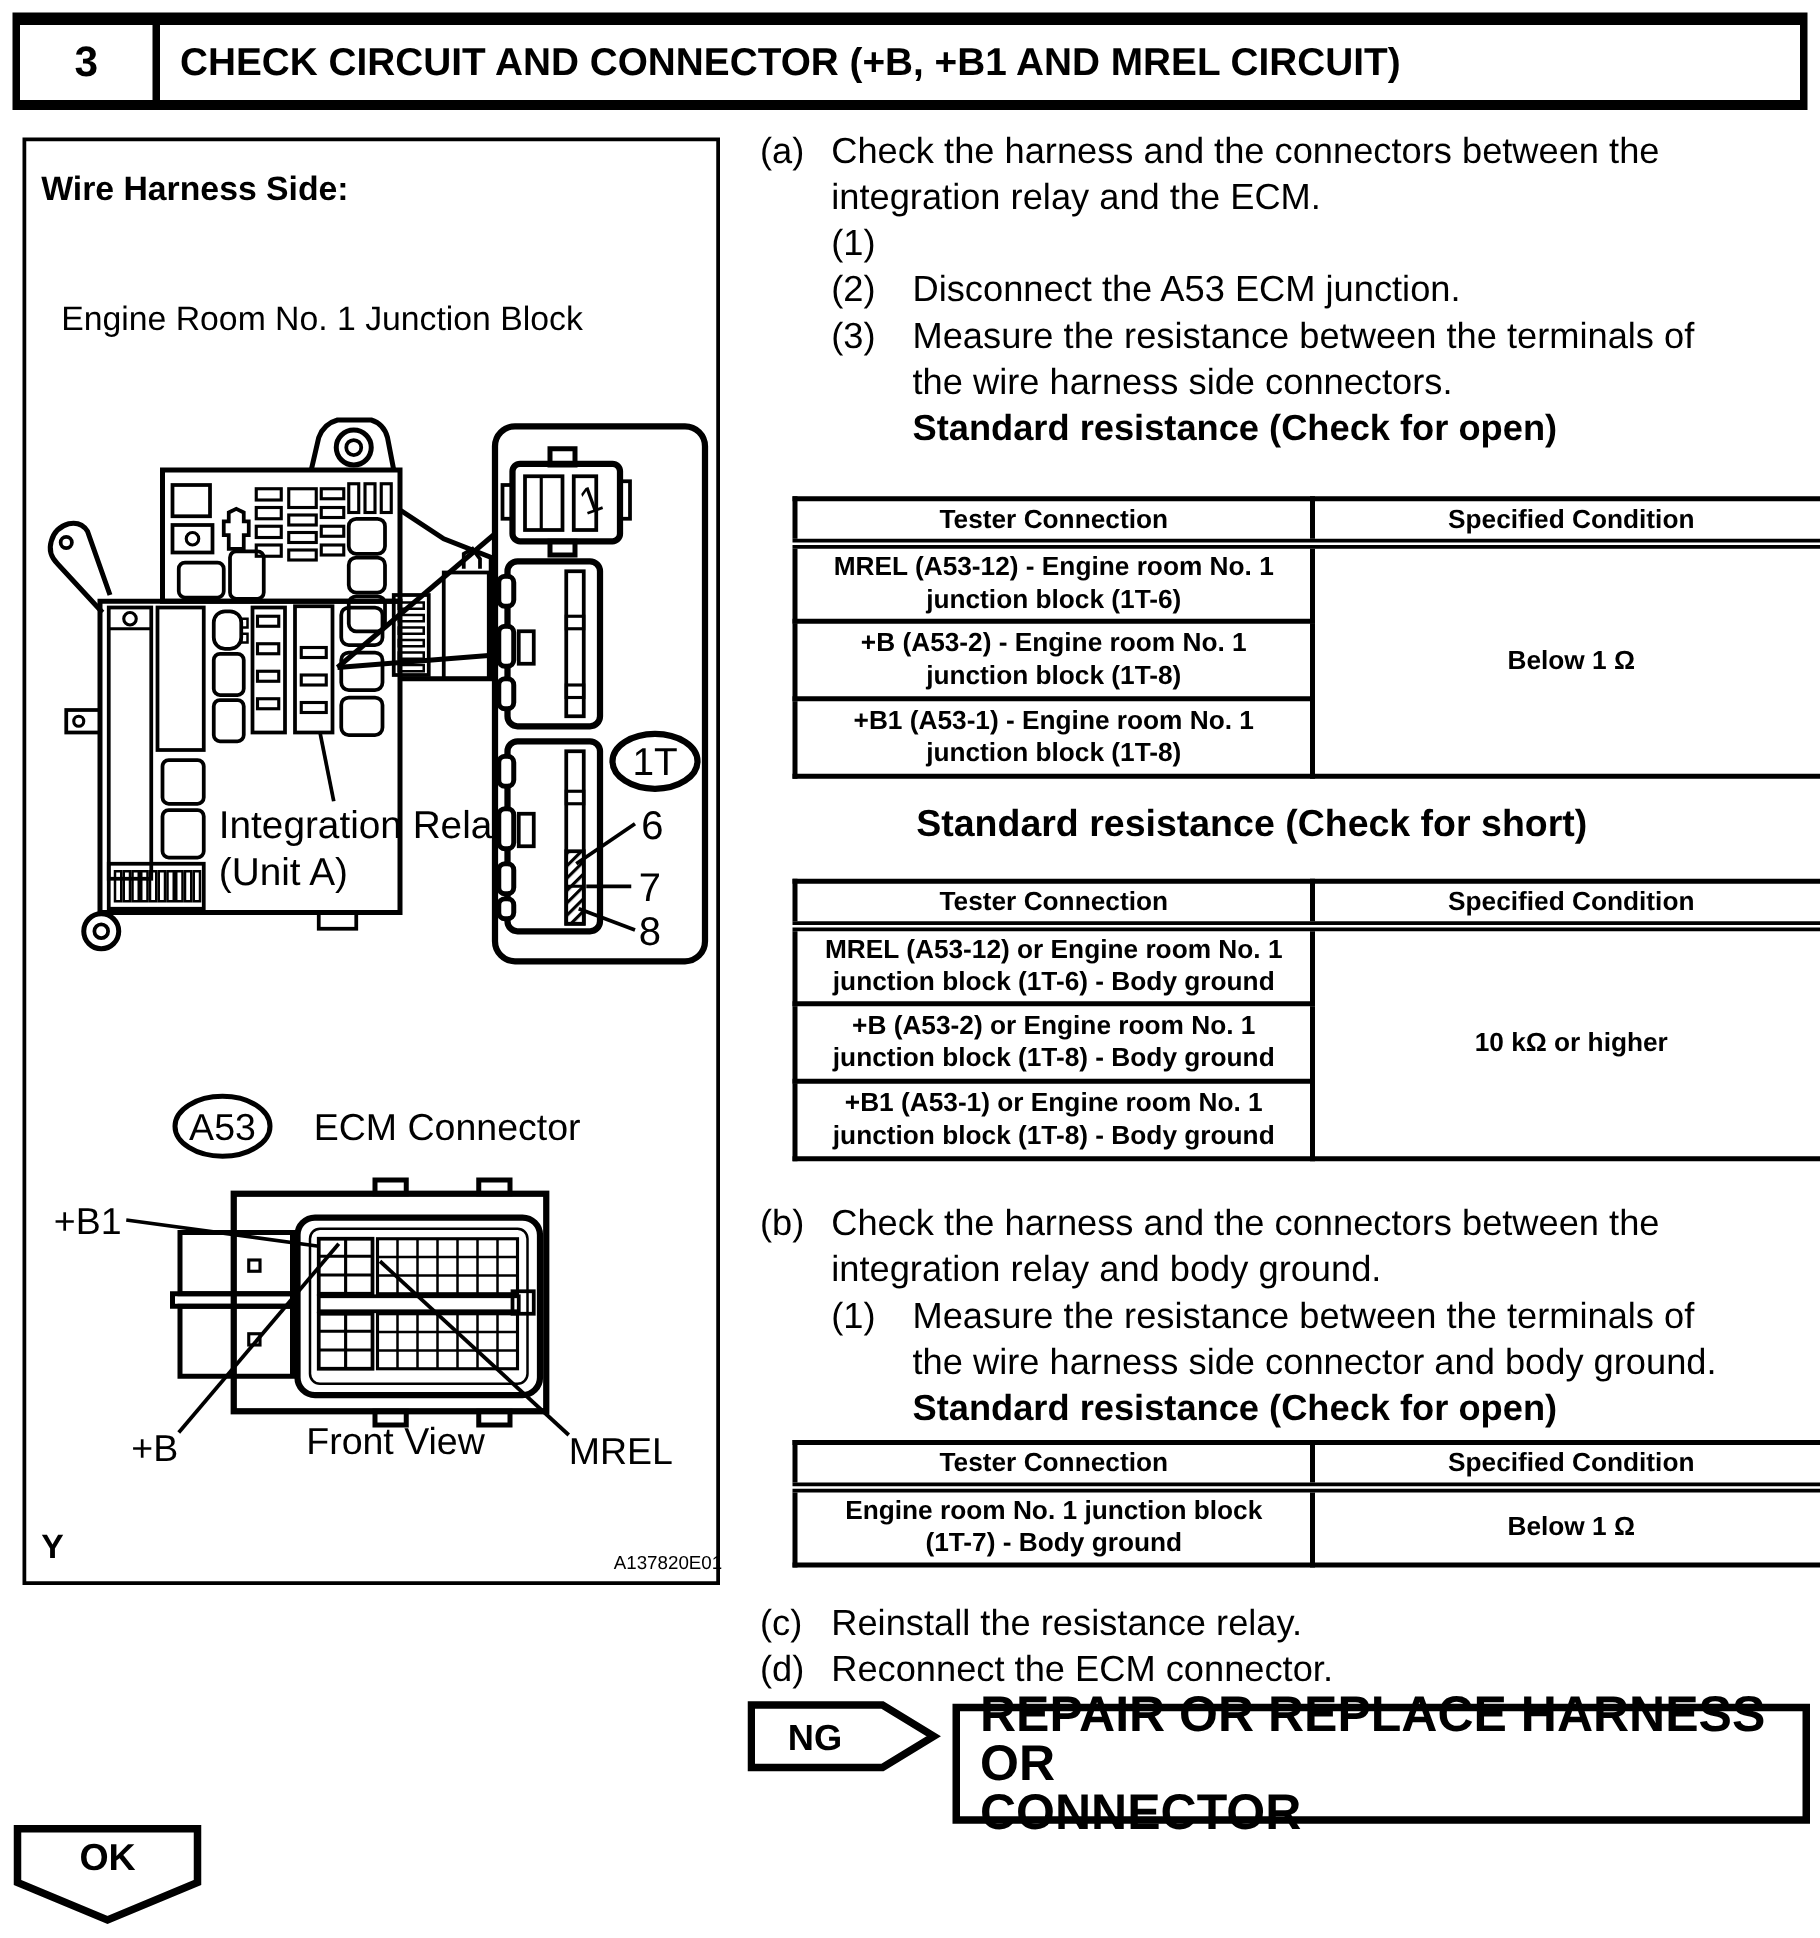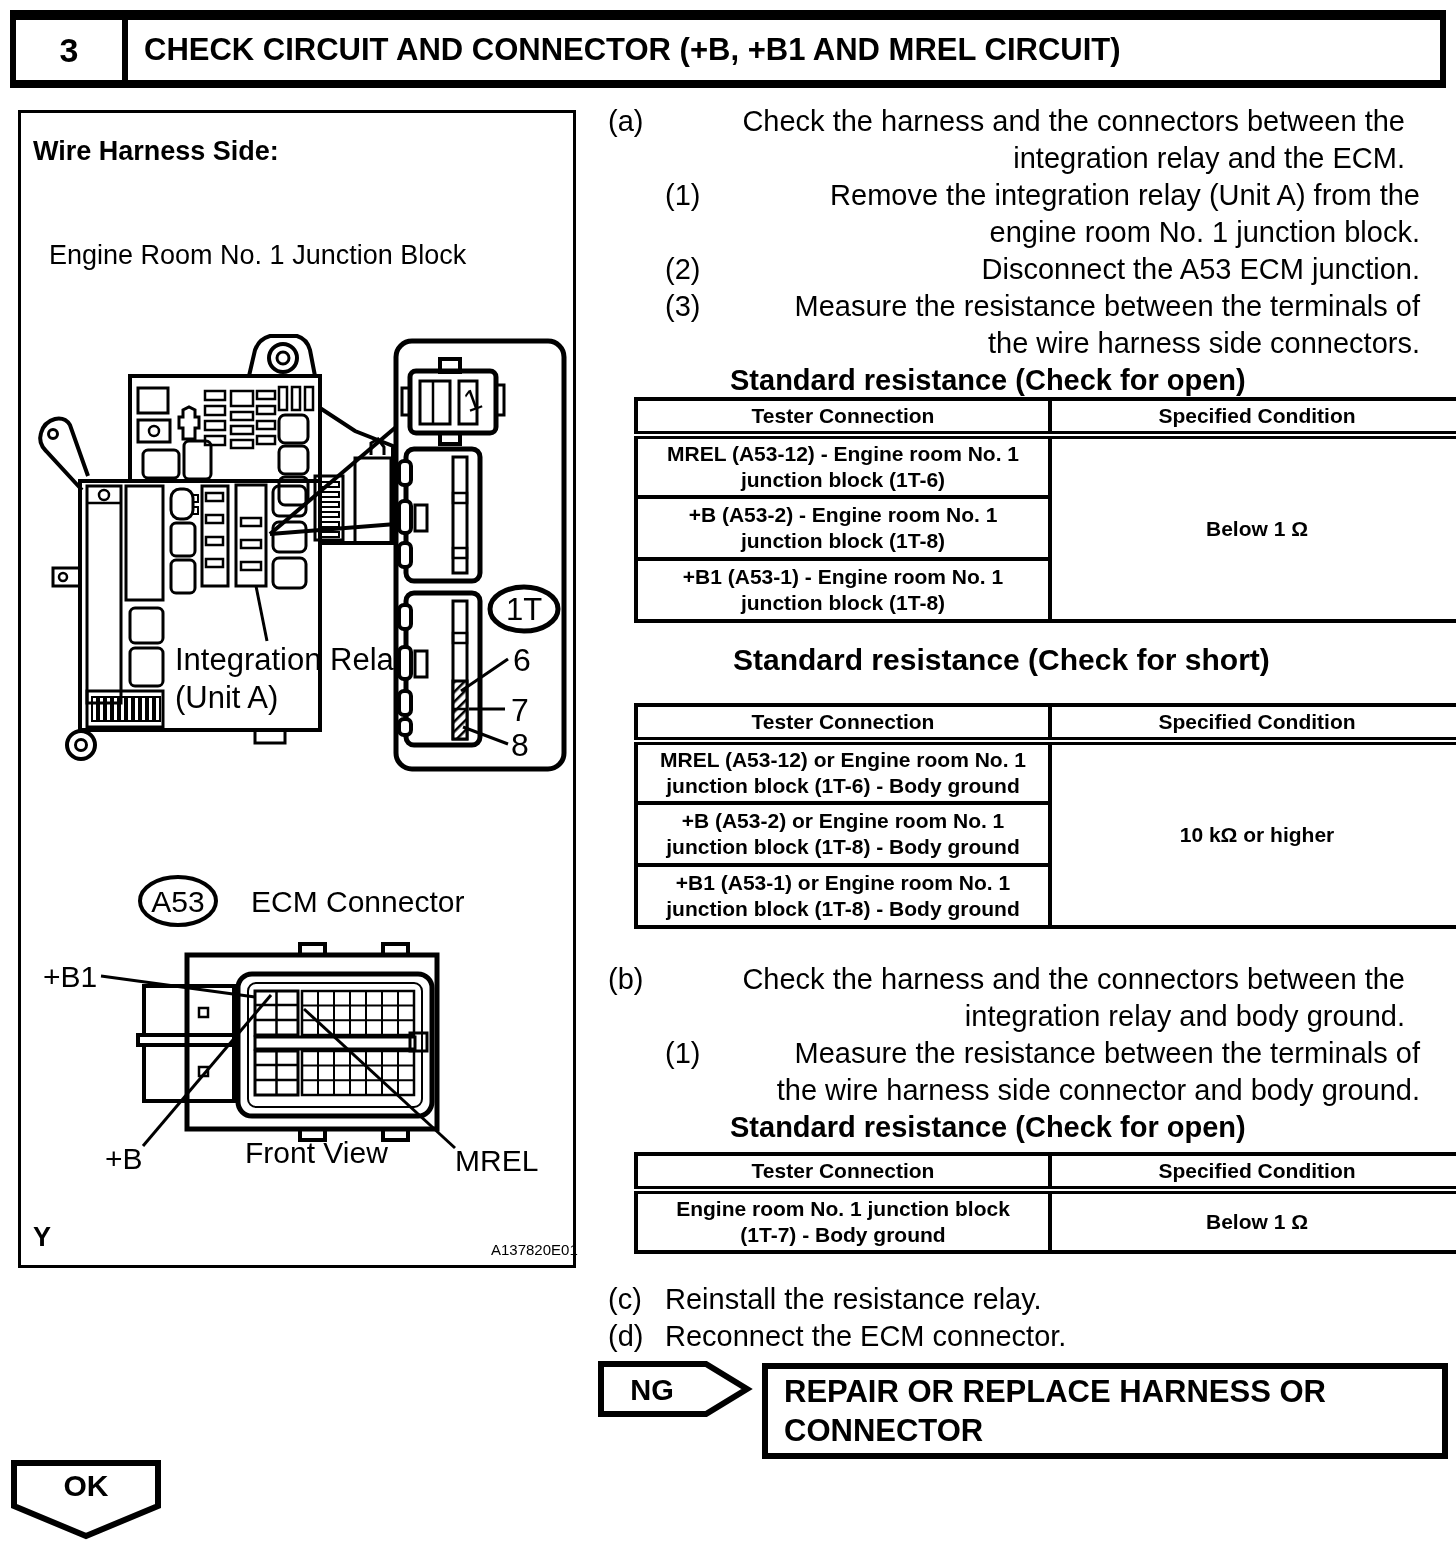--- a/index.html
+++ b/index.html
@@ -26,35 +26,35 @@
   .t31 { font-size:31px; }
   .t32 { font-size:32px; }
   .t15 { font-size:15px; }
 
   
   .step { position:absolute; font-size:29px; line-height:37px; }
   .row { display:flex; }
   .mk-a { width:57px; flex:none; }
   .mk-1 { width:65px; flex:none; }
   .indent { margin-left:57px; }
-  .wrap { white-space:pre-line;text-align:right; }
+  .wrap { white-space:pre-line; }
   .bold-note { font-weight:bold; }
 
   
   table.spec { position:absolute; left:634px; width:828px; border-collapse:collapse; table-layout:fixed; }
   table.spec th, table.spec td { border:4px solid #000; text-align:center; vertical-align:middle;
         font-size:21px; font-weight:bold; white-space:pre-line; line-height:26px; padding:2px 6px; }
   table.spec th { border-bottom:8px double #000; height:34px; }
   table.spec td { height:62px; }
   .short-heading { position:absolute; left:733px; top:643px; font-size:30px; font-weight:bold; }
 
   
   .ng-box { position:absolute; left:762px; top:1363px; width:686px; height:96px; border:6px solid #000;
             display:flex; flex-direction:column; justify-content:center; padding-left:16px;
-            font-size:31px; font-weight:bold; line-height:39px; white-space:pre-line; }
+            font-size:40px; font-weight:bold; line-height:39px; white-space:pre-line; }
   .shape { position:absolute; }
 </style>
 </head>
 <body>
 
 <div id="page">
 
   <div class="hdr">
     <div class="hdr-step">3</div>
     <div class="hdr-title">CHECK CIRCUIT AND CONNECTOR (+B, +B1 AND MREL CIRCUIT)</div>
@@ -278,22 +278,20 @@
   </div>
 
   <div class="step" style="left:608px; top:103px; width:848px;">
     <div class="row">
       <span class="mk-a">(a)</span>
       <span class="wrap" style="width:740px;">Check the harness and the connectors between the
 integration relay and the ECM.</span>
     </div>
     <div class="row indent">
       <span class="mk-1">(1)</span>
-      <span class="wrap" style="width:690px;">Remove the integration relay (Unit A) from the
-engine room No. 1 junction block.</span>
     </div>
     <div class="row indent">
       <span class="mk-1">(2)</span>
       <span class="wrap" style="width:690px;">Disconnect the A53 ECM junction.</span>
     </div>
     <div class="row indent">
       <span class="mk-1">(3)</span>
       <span class="wrap" style="width:690px;">Measure the resistance between the terminals of
 the wire harness side connectors.</span>
     </div>

